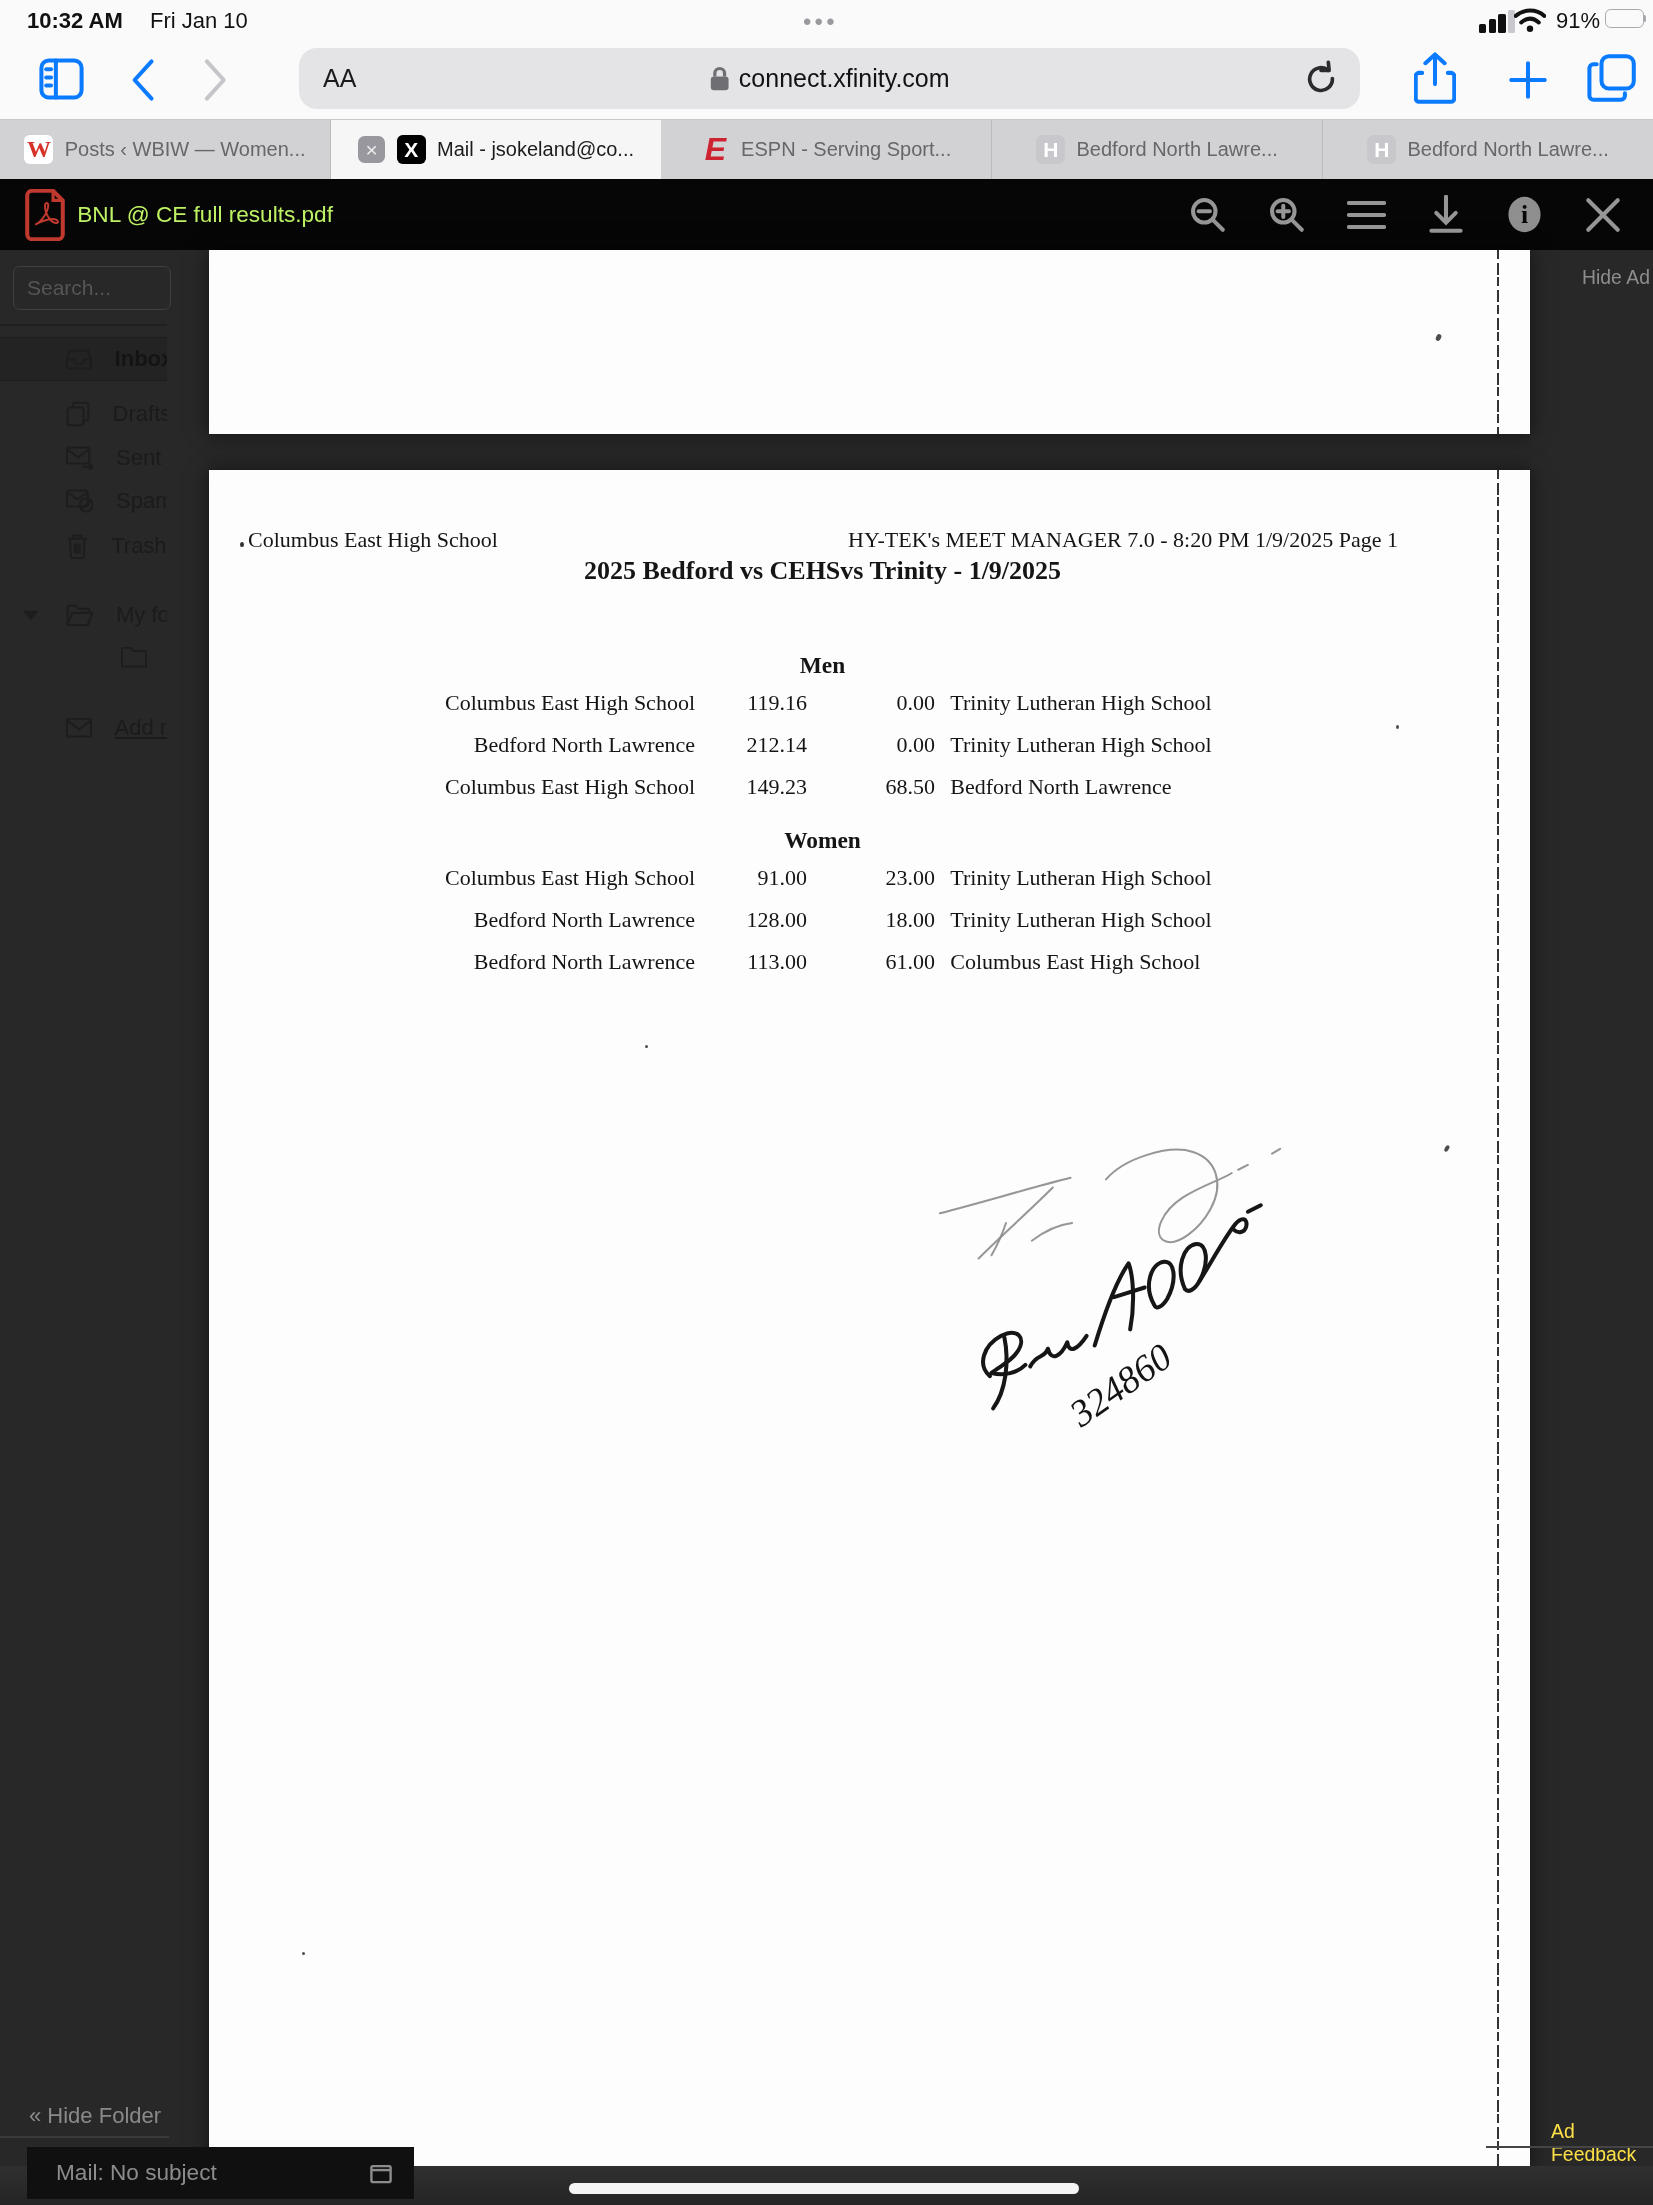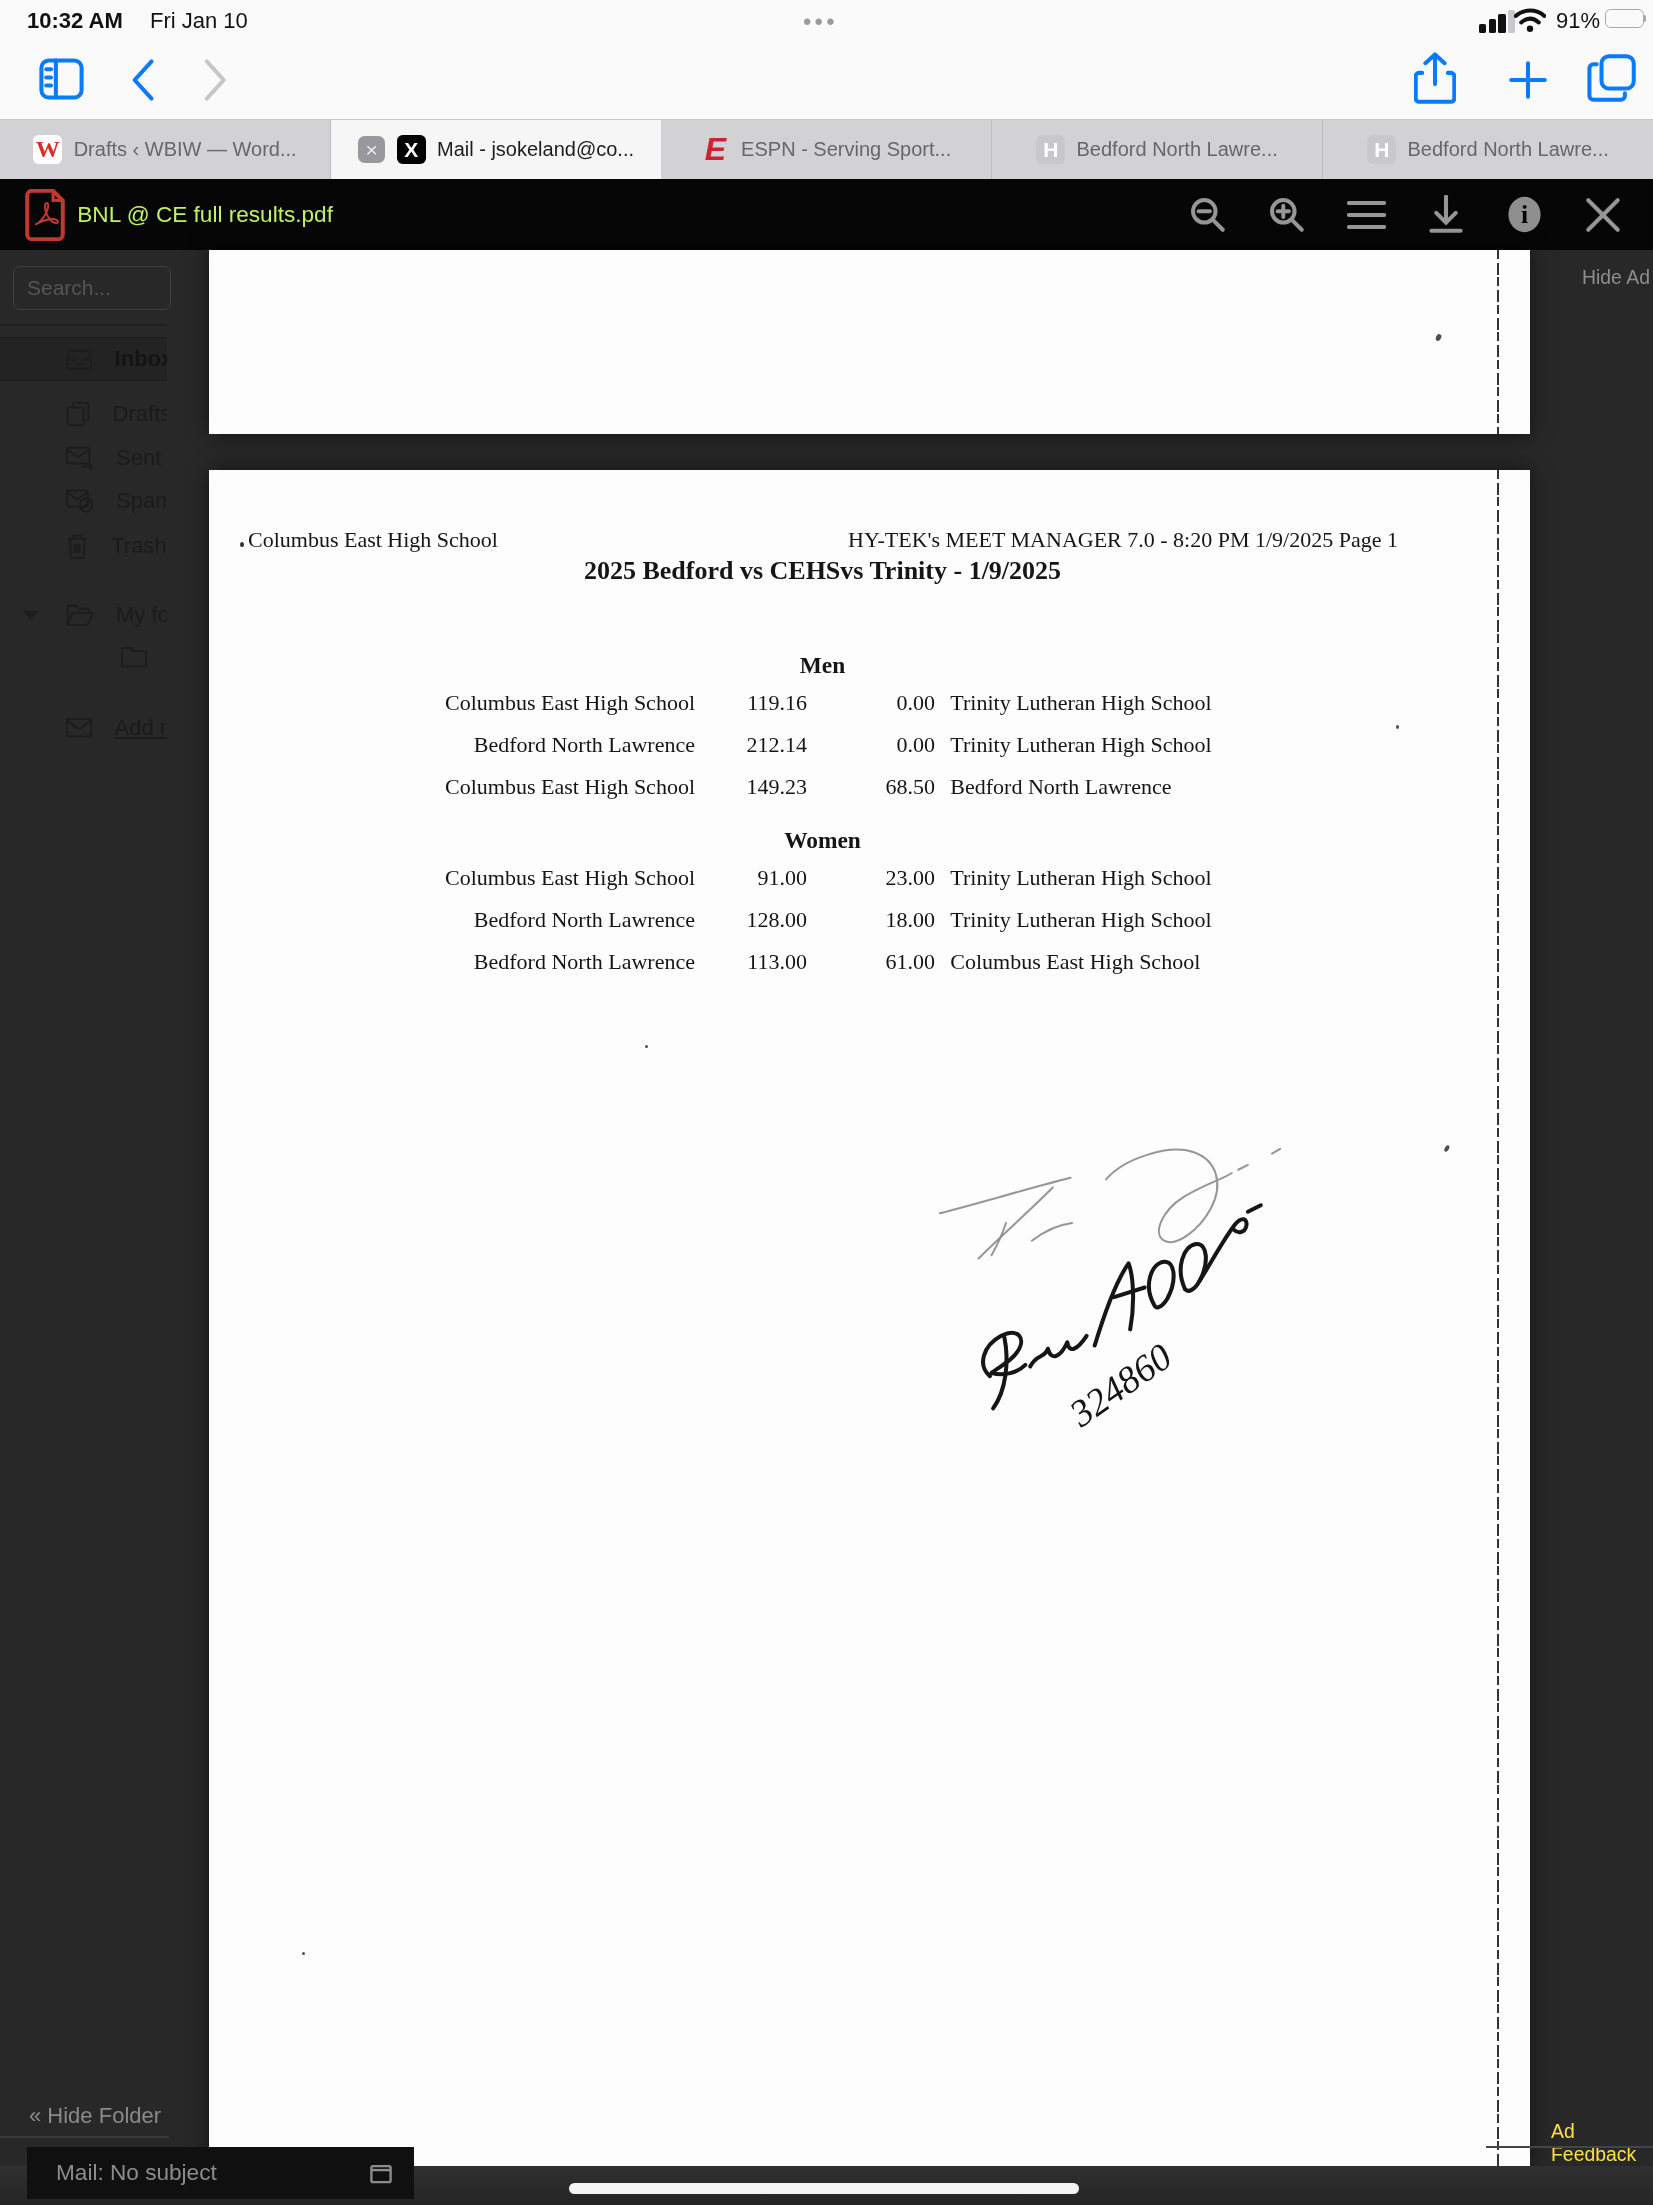--- a/index.html
+++ b/index.html
@@ -125,40 +125,54 @@
       <line x1="9" y1="24" x2="15" y2="24" class="tb-icon" stroke-width="4"></line>
       <line x1="9" y1="34" x2="15" y2="34" class="tb-icon" stroke-width="4"></line>
     </svg>
     <svg class="abs" style="left:129px;top:58px;" width="27.4" height="44" viewBox="0 0 34 54">
       <path d="M28 4 L7 27 L28 50" class="tb-icon" stroke-width="6"></path>
     </svg>
     <svg class="abs" style="left:202px;top:58px;" width="27.4" height="44" viewBox="0 0 34 54">
       <path d="M6 4 L27 27 L6 50" class="tb-icon tb-icon-gray" stroke-width="6"></path>
     </svg>
 
+    <div id="url-pill" class="abs">
+      <span id="reader-btn">AA</span>
+      <span id="url-center">
+        <svg width="19.4" height="26" viewBox="0 0 24 32">
+          <rect x="1" y="13" width="22" height="17" rx="4" fill="#6e6e73"></rect>
+          <path d="M6 13 V9 a6 6 0 0 1 12 0 V13" stroke="#6e6e73" stroke-width="4" fill="none"></path>
+        </svg>
+        <span id="url-text">connect.xfinity.com</span>
+      </span>
+      <svg width="36" height="39" viewBox="0 0 44 48" style="margin-right:21px;">
+        <path d="M36 24 a14 14 0 1 1 -5 -10" stroke="#2b2b2e" stroke-width="4.5" fill="none" stroke-linecap="round"></path>
+        <path d="M31 4 L32 14 L22 14" stroke="#2b2b2e" stroke-width="4.5" fill="none" stroke-linecap="round" stroke-linejoin="round"></path>
+      </svg>
+    </div>
 
     <svg class="abs" style="left:1414px;top:52px;" width="42" height="53" viewBox="0 0 52 66">
       <path d="M10 26 H6 a4 4 0 0 0 -4 4 V58 a4 4 0 0 0 4 4 H46 a4 4 0 0 0 4-4 V30 a4 4 0 0 0 -4-4 H42" class="tb-icon"></path>
       <line x1="26" y1="4" x2="26" y2="40" class="tb-icon"></line>
       <path d="M14 14 L26 3 L38 14" class="tb-icon"></path>
     </svg>
     <svg class="abs" style="left:1508px;top:60px;" width="40" height="40" viewBox="0 0 50 50">
       <line x1="25" y1="4" x2="25" y2="46" class="tb-icon" stroke-width="6"></line>
       <line x1="4" y1="25" x2="46" y2="25" class="tb-icon" stroke-width="6"></line>
     </svg>
     <svg class="abs" style="left:1587px;top:53px;" width="50" height="50" viewBox="0 0 62 62">
       <rect x="18" y="4" width="40" height="40" rx="9" class="tb-icon"></rect>
       <path d="M12 14 H8 a5 5 0 0 0 -5 5 V53 a5 5 0 0 0 5 5 H42 a5 5 0 0 0 5-5 V50" class="tb-icon"></path>
     </svg>
   </div>
 
   <div id="tabbar" class="abs">
     <div class="tab">
       <span class="fav fav-w">W</span>
-      <span class="tlabel">Drafts ‹ WBIW — Word...</span>
+      <span class="tlabel">Posts ‹ WBIW — Women...</span>
     </div>
     <div class="tab active">
       <span class="tab-close">×</span>
       <span class="fav fav-x">X</span>
       <span class="tlabel">Mail - jsokeland@co...</span>
     </div>
     <div class="tab">
       <span class="fav fav-e">E</span>
       <span class="tlabel">ESPN - Serving Sport...</span>
     </div>

